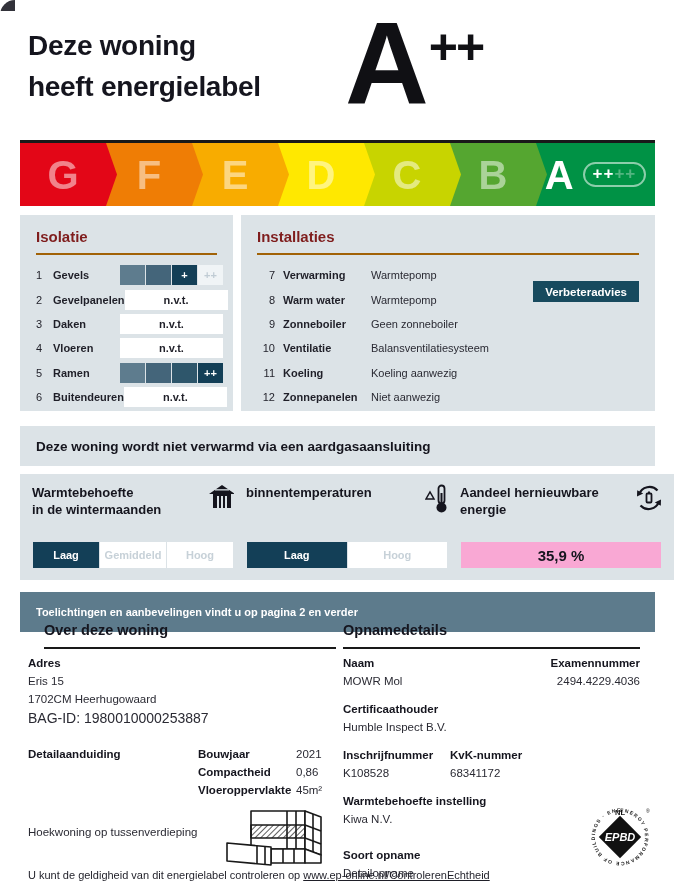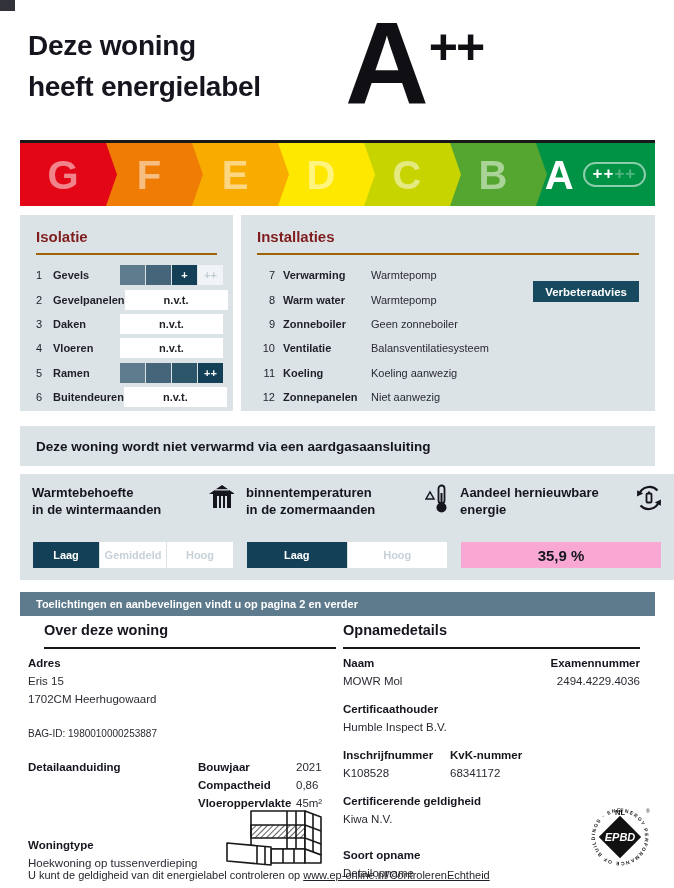--- a/index.html
+++ b/index.html
@@ -1,17 +1,17 @@
 <!DOCTYPE html>
 <html><head>
 <meta charset="utf-8">
 <style>
   * { margin:0; padding:0; box-sizing:border-box; }
   body { background:#fff; font-family:"Liberation Sans", sans-serif; }
-  .page { position:relative; width:674px; height:888px; background:#fff; overflow:hidden; color:#1f1f28; }
+  .page { position:relative; width:674px; height:888px; background:#fff; overflow:hidden; color:#1f1f28;border-radius:15px; }
 
   .corner-mark { position:absolute; left:0; top:0; width:15px; height:11px; background:#32323a; }
 
   
   .title { position:absolute; left:28px; top:26px; font-size:28px; font-weight:bold; color:#15151e; line-height:1.45; letter-spacing:-0.3px; }
   .biglabel { position:absolute; left:345px; top:6px; display:flex; align-items:flex-start; color:#101014; }
   .big-a { font-size:116px; font-weight:bold; line-height:1.0; letter-spacing:-4px; }
   .big-plus { font-size:50px; font-weight:bold; margin-top:12px; margin-left:4px; letter-spacing:-2px; }
 
   
@@ -46,40 +46,40 @@
   .rseg.faded { background:#f0f4f6; color:#c0ccd4; }
 
   .inst-row { display:flex; align-items:center; height:24.4px; font-size:11px; }
   .inst-row .num { width:18px; flex:0 0 18px; text-align:right; }
   .inst-row .ilabel { font-weight:bold; margin-left:8px; width:88px; flex:0 0 88px; }
   .inst-row .ival { color:#2a2a33; }
   .advice-btn { position:absolute; right:16px; top:66px; height:21px; padding:0 12px; background:#174a5e; color:#fff; font-size:11.5px; font-weight:bold; display:flex; align-items:center; border:none; cursor:pointer; font-family:inherit; }
 
   
   .gas-banner { position:absolute; left:20px; top:426px; width:635px; height:40px; background:#dce3e7; display:flex; align-items:center; padding-left:16px; font-size:13.5px; font-weight:bold; color:#15151e; }
-  .page-banner { position:absolute; left:20px; top:592px; width:635px; height:24px; background:#5d7b8c; display:flex; align-items:center; padding-left:16px; font-size:11px; font-weight:bold; color:#ffffff; }
+  .page-banner { position:absolute; left:20px; top:592px; width:635px; height:40px; background:#5d7b8c; display:flex; align-items:center; padding-left:16px; font-size:11px; font-weight:bold; color:#ffffff; }
 
   
   .card { position:absolute; top:474px; width:226px; height:106px; background:#dce3e7; padding:11px 12px; }
   .card.c0 { left:20px; } .card.c1 { left:234px; } .card.c2 { left:448px; }
   .card-title { font-size:13px; font-weight:bold; line-height:1.3; color:#15151e; width:160px; }
   .card-icon { position:absolute; top:10px; right:11px; }
   .selector { position:absolute; left:13px; right:13px; bottom:12px; height:26px; display:flex; gap:1px; }
   .chip { flex:1; display:flex; align-items:center; justify-content:center; font-size:11px; font-weight:bold; background:#ffffff; color:#c7d1d8; }
   .chip.active { background:#133f57; color:#ffffff; }
   .value-box { position:absolute; left:13px; right:13px; bottom:12px; height:26px; background:#f9a8d4; display:flex; align-items:center; justify-content:center; font-size:15px; font-weight:bold; color:#15151e; }
 
   
   .col-head { position:absolute; top:622px; font-size:14.5px; font-weight:bold; color:#15151e; padding-bottom:9px; border-bottom:2px solid #191919; }
   .col-head.left { left:44px; width:292px; }
   .col-head.right { left:343px; width:297px; }
   .fld-label { font-size:11.5px; font-weight:bold; color:#15151e; }
   .fld-value { font-size:11.5px; color:#2a2a33; margin-top:6px; }
   .left-col { position:absolute; left:28px; top:657px; width:292px; }
-  .bag { font-size:10px; color:#2a2a33; margin-top:23px; }
+  .bag { font-size:14px; color:#2a2a33; margin-top:5px; }
   .detail-row { position:relative; margin-top:22px; height:56px; }
   .facts { position:absolute; left:170px; top:0; }
   .fact { display:flex; font-size:11.5px; margin-bottom:6px; }
   .fact .fl { font-weight:bold; width:98px; color:#15151e; }
   .fact .fv { color:#2a2a33; }
   .woningtype { margin-top:22px; }
   .building { position:absolute; left:225px; top:805px; }
 
   .right-col { position:absolute; left:343px; top:657px; width:297px; }
   .rc-row { display:flex; justify-content:space-between; }
@@ -244,21 +244,20 @@
     <div class="selector">
       <span class="chip active">Laag</span>
       <span class="chip">Gemiddeld</span>
       <span class="chip">Hoog</span>
     </div>
   </div>
 
   <div class="card c1">
     <div class="card-title">
       <div>binnentemperaturen</div>
-      <div>in de zomermaanden</div>
     </div>
     <span class="card-icon">
       <svg width="24" height="30" viewBox="0 0 24 30">
         <rect x="13.5" y="1.5" width="6" height="18" rx="3" fill="none" stroke="#15151e" stroke-width="1.8"></rect>
         <circle cx="16.5" cy="23.5" r="5" fill="#15151e"></circle>
         <rect x="15.5" y="9" width="2" height="13" fill="#15151e"></rect>
         <path d="M1 15 L9 15 L5 8 Z" fill="none" stroke="#15151e" stroke-width="1.5"></path>
       </svg>
     </span>
     <div class="selector">
@@ -308,21 +307,20 @@
           <span class="fl">Compactheid</span>
           <span class="fv">0,86</span>
         </div>
         <div class="fact">
           <span class="fl">Vloeroppervlakte</span>
           <span class="fv">45m²</span>
         </div>
       </div>
     </div>
     <div class="woningtype">
-      <div class="fld-label">Woningtype</div>
       <div class="fld-value">Hoekwoning op tussenverdieping</div>
     </div>
   </div>
 
   <span class="building">
     <svg width="104" height="66" viewBox="0 0 104 66">
       <defs>
         <pattern id="hatch" width="4" height="4" patternUnits="userSpaceOnUse" patternTransform="rotate(45)">
           <line x1="0" y1="0" x2="0" y2="4" stroke="#191919" stroke-width="1.4"></line>
         </pattern>
@@ -367,21 +365,21 @@
       <div class="p1">
         <div class="fld-label">Inschrijfnummer</div>
         <div class="fld-value">K108528</div>
       </div>
       <div>
         <div class="fld-label">KvK-nummer</div>
         <div class="fld-value">68341172</div>
       </div>
     </div>
     <div class="rc-group">
-      <div class="fld-label">Certificerende geldigheid</div>
+      <div class="fld-label">Warmtebehoefte instelling</div>
       <div class="fld-value">Kiwa N.V.</div>
     </div>
     <div class="rc-group" style="margin-top:24px;">
       <div class="fld-label">Soort opname</div>
       <div class="fld-value">Detailopname</div>
     </div>
   </div>
 
   <span class="stamp">
     <svg width="64" height="64" viewBox="0 0 64 64">

